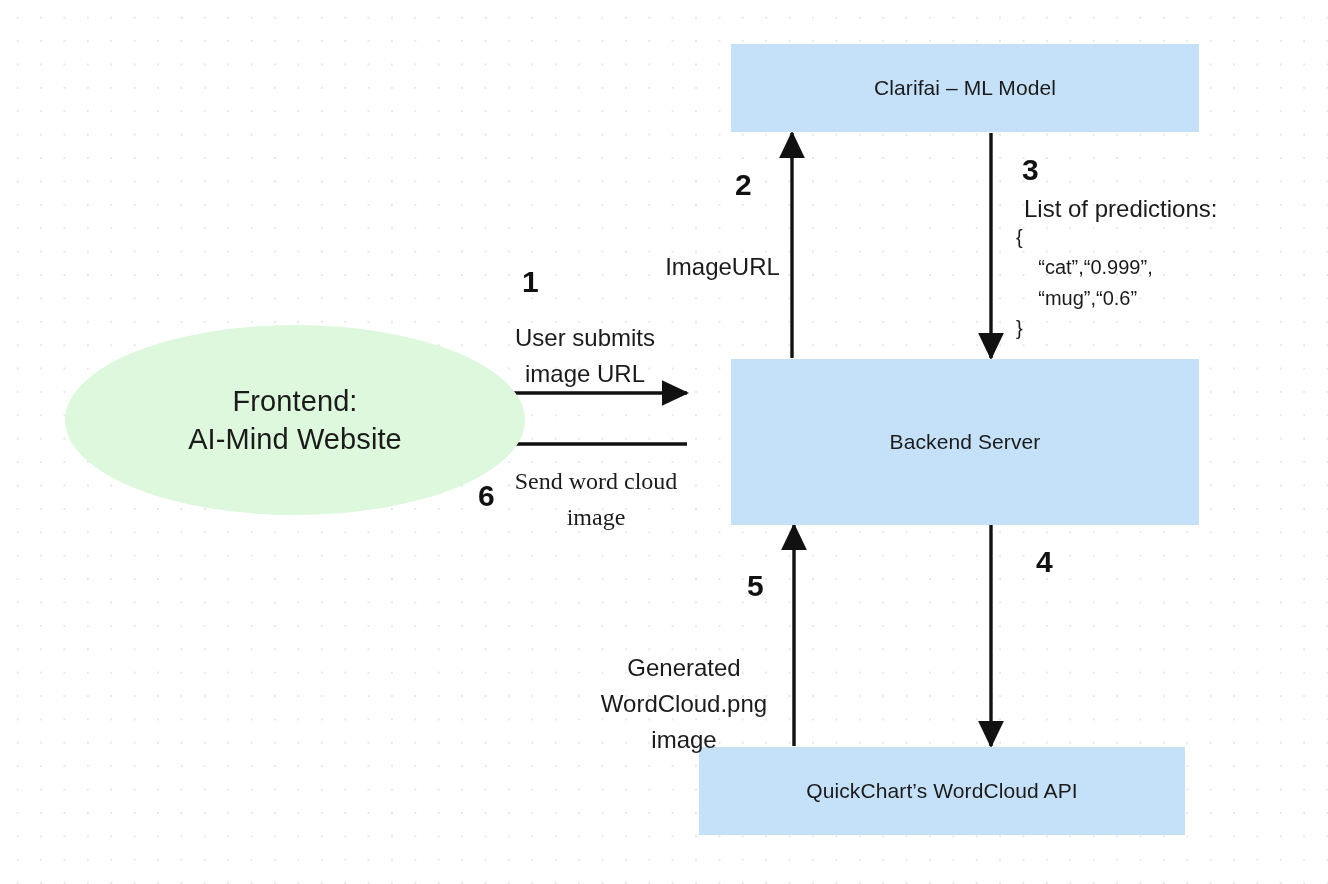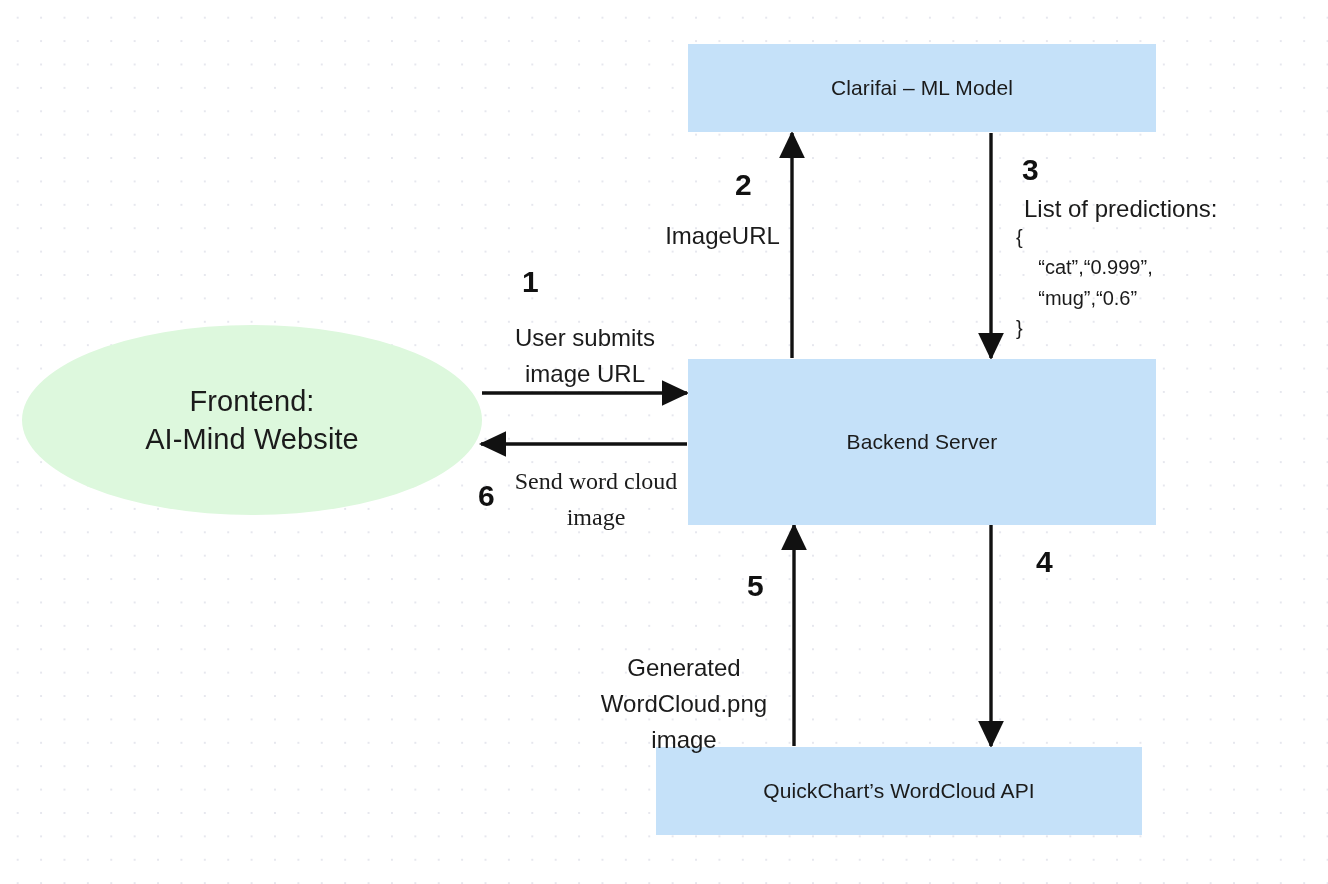--- a/index.html
+++ b/index.html
@@ -25,20 +25,21 @@
     background-position: 6px 6px;
   }
   .node {
     position: absolute;
     display: flex;
     align-items: center;
     justify-content: center;
     box-sizing: border-box;
     color: #1b1b1b;
     text-align: center;
+    margin-left: 43px;
   }
   .box {
     background: #c5e1f9;
   }
   .ellipse {
     background: #ddf8dd;
     border-radius: 50%;
   }
   .node-label {
     font-size: 21px;
@@ -124,21 +125,21 @@
   <div class="node ellipse" style="left:22px; top:325px; width:460px; height:190px;">
     <span class="node-label">Frontend:
 AI-Mind Website</span>
   </div>
 
   <div class="step-num" style="left:522px; top:267px;">1</div>
   <div class="edge-label ctr" style="left:495px; top:320px; width:180px;">User submits
 image URL</div>
 
   <div class="step-num" style="left:735px; top:170px;">2</div>
-  <div class="edge-label ctr" style="left:650px; top:218px; width:145px;">ImageURL</div>
+  <div class="edge-label ctr" style="left:650px; top:249px; width:145px;">ImageURL</div>
 
   <div class="step-num" style="left:1022px; top:155px;">3</div>
   <div class="edge-label lft" style="left:1024px; top:191px; width:260px;">List of predictions:</div>
   <div class="mono-block" style="left:1016px; top:222px; width:260px;">{
     “cat”,“0.999”,
     “mug”,“0.6”
 }</div>
 
   <div class="step-num" style="left:1036px; top:547px;">4</div>
 

